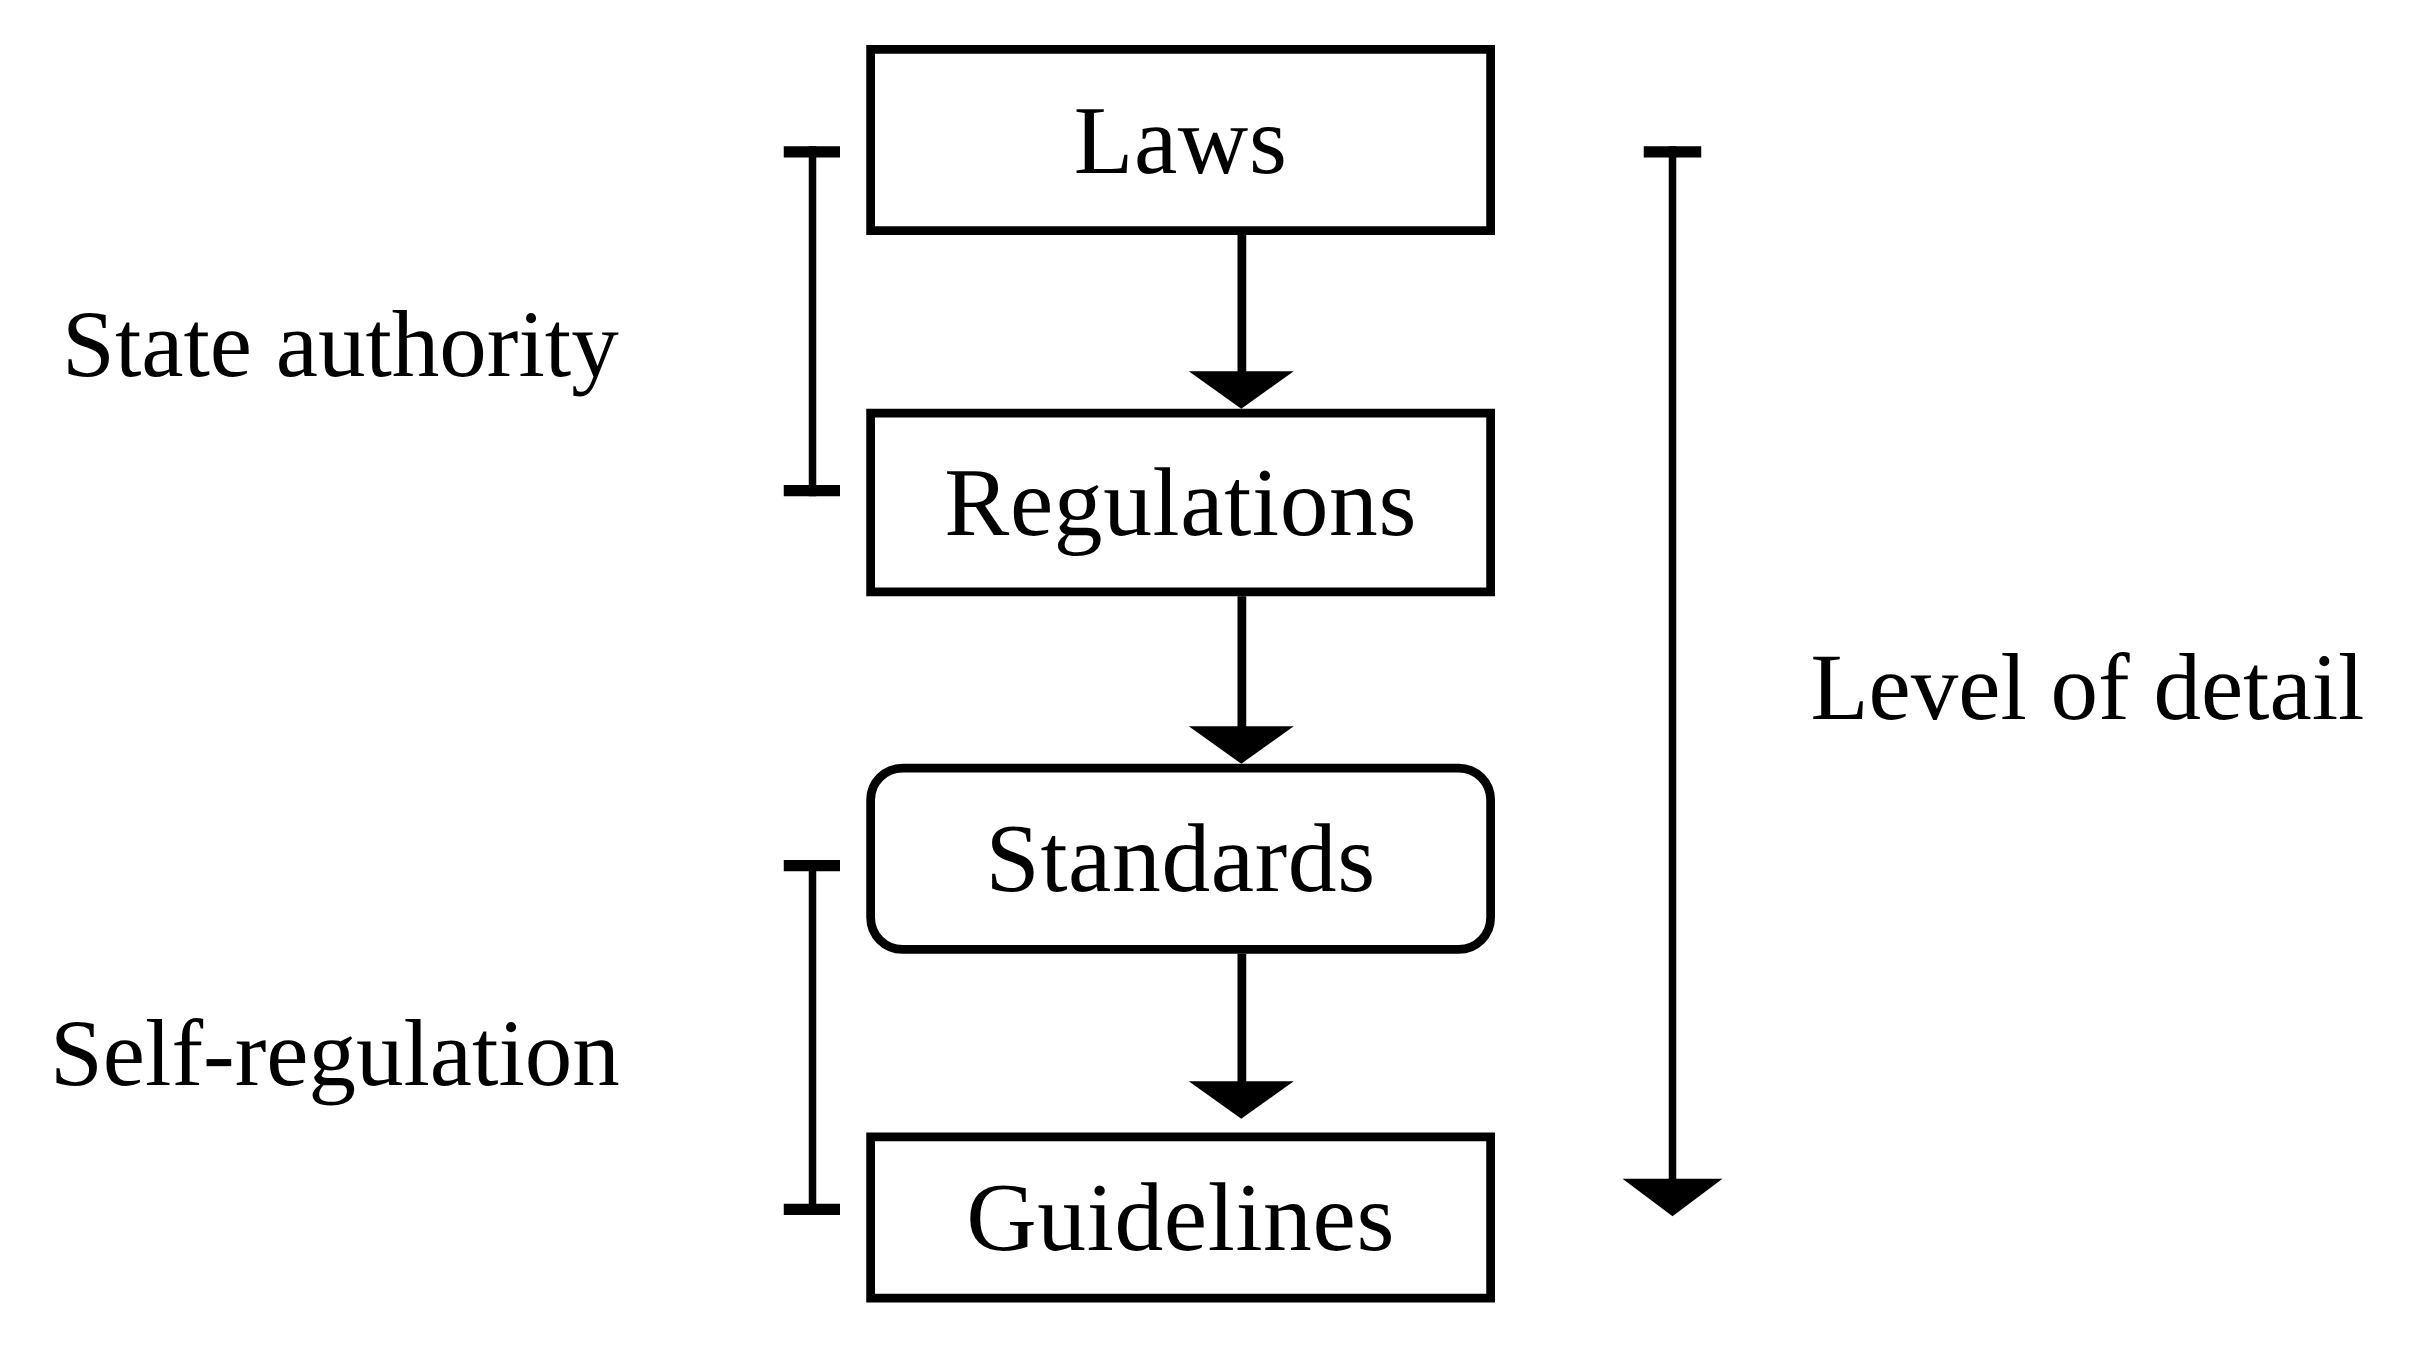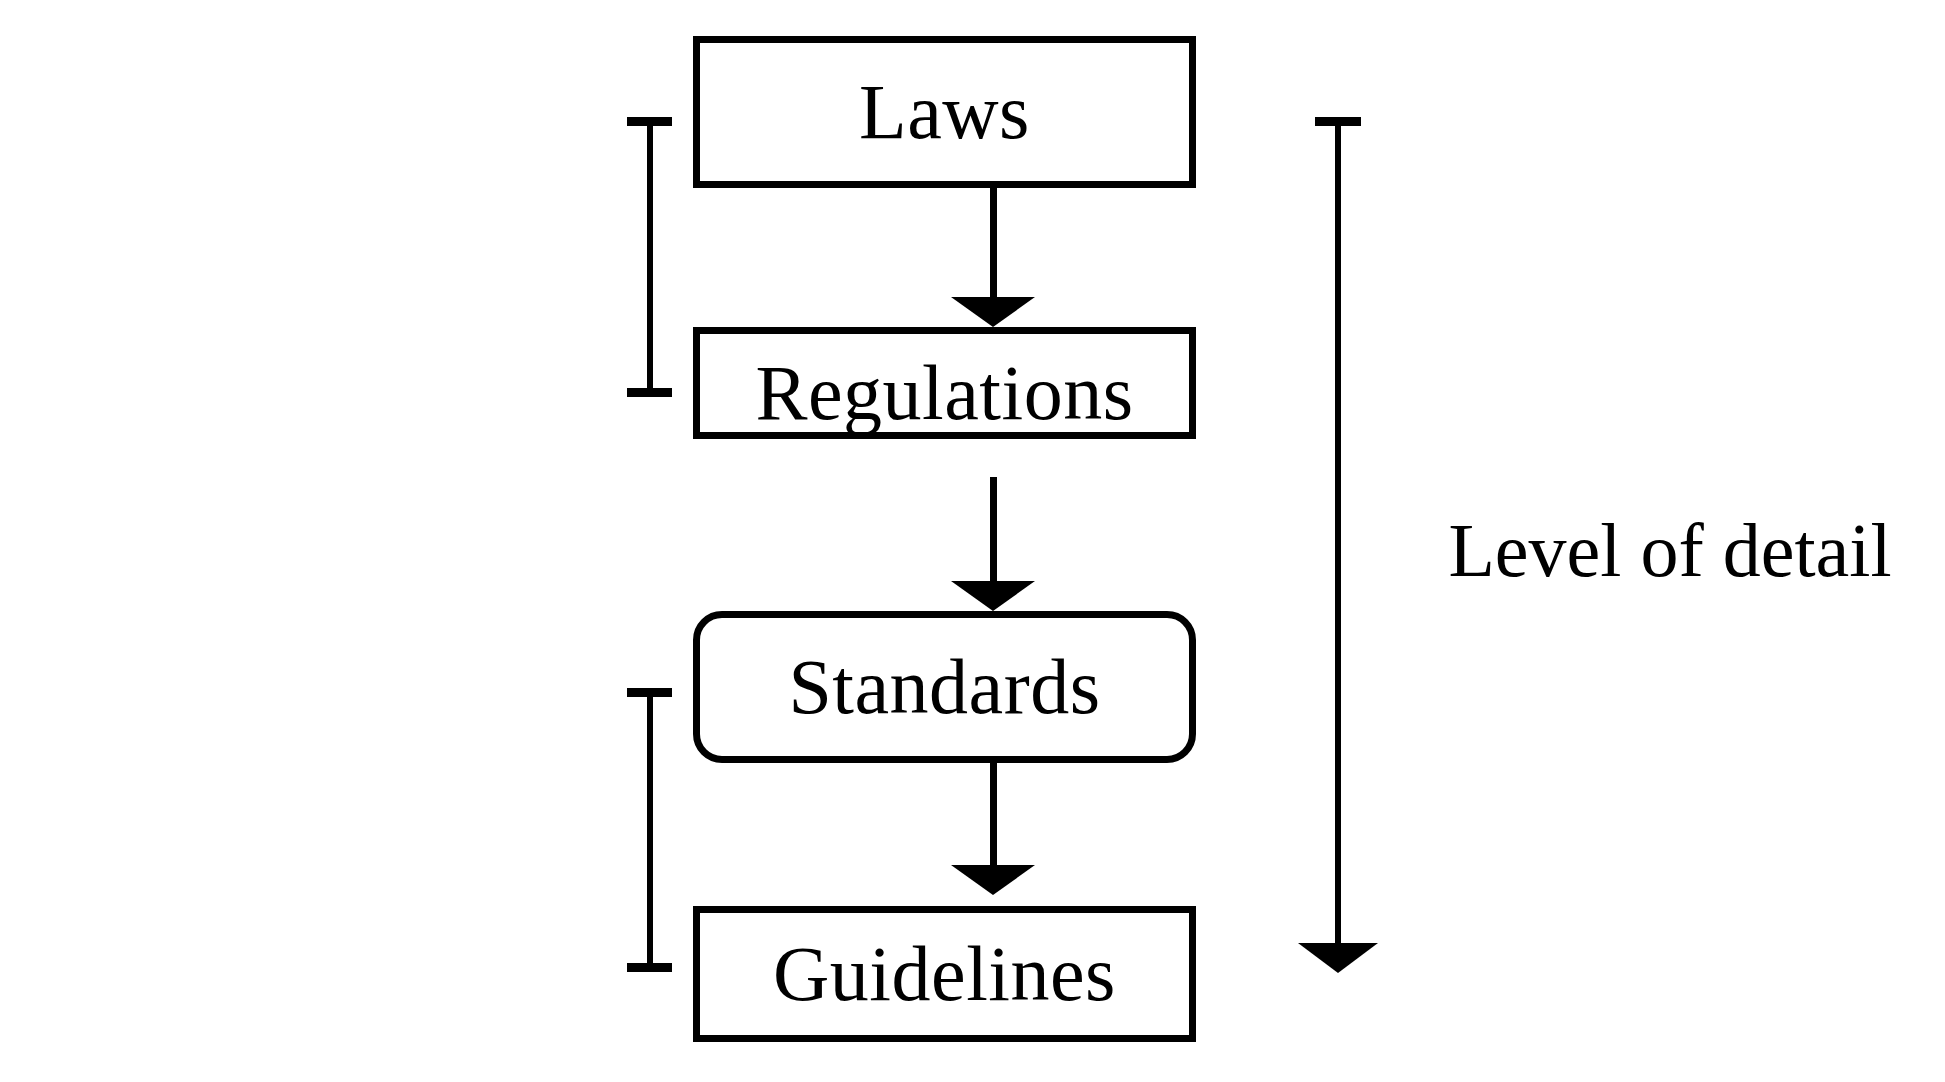--- a/index.html
+++ b/index.html
@@ -126,39 +126,41 @@
     white-space: nowrap;
   }
   .side-label.right-of { text-align: center; }
   .side-label.left-of  { text-align: right; }
 </style>
 </head>
 <body>
 
 <div id="stage">
 
+  <div class="side-label left-of" style="left:40px; top:238px; width:455px;">State authority</div>
 
+  <div class="side-label left-of" style="left:40px; top:805px; width:455px;">Self-regulation</div>
 
   <div class="bracket" style="left:627px; top:117px; width:45px; height:280px;">
     <span class="cap top"></span>
     <span class="stem"></span>
     <span class="cap bottom"></span>
   </div>
 
   <div class="bracket" style="left:627px; top:688px; width:45px; height:284px;">
     <span class="cap top"></span>
     <span class="stem"></span>
     <span class="cap bottom"></span>
   </div>
 
   <div class="node-box" style="left:693px; top:36px; width:503px; height:152px;">
     <span class="node-label">Laws</span>
   </div>
 
-  <div class="node-box" style="left:693px; top:327px; width:503px; height:112px;align-items:flex-end;">
+  <div class="node-box" style="left:693px; top:327px; width:503px; height:150px;">
     <span class="node-label">Regulations</span>
   </div>
 
   <div class="node-box" style="left:693px; top:611px; width:503px; height:152px;border-radius:29px;">
     <span class="node-label">Standards</span>
   </div>
 
   <div class="node-box" style="left:693px; top:906px; width:503px; height:136px;">
     <span class="node-label">Guidelines</span>
   </div>

